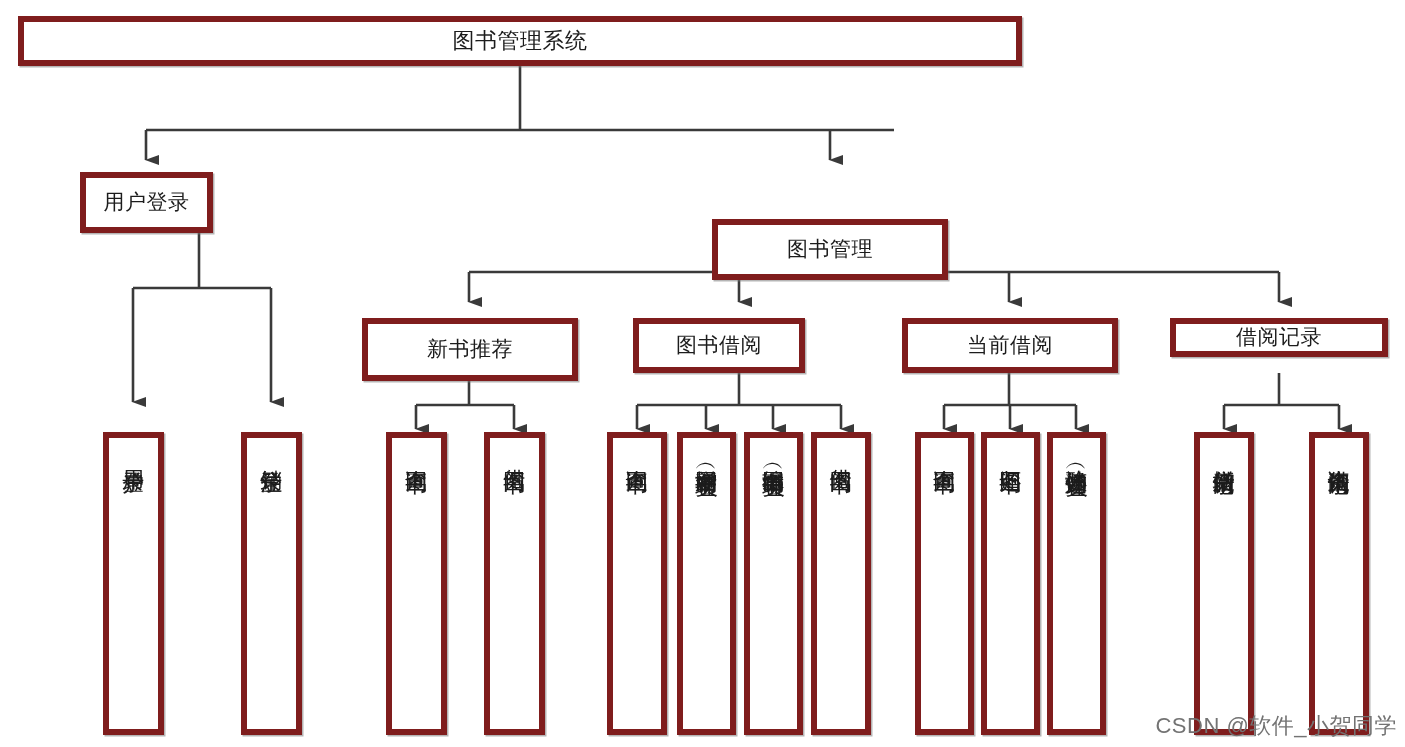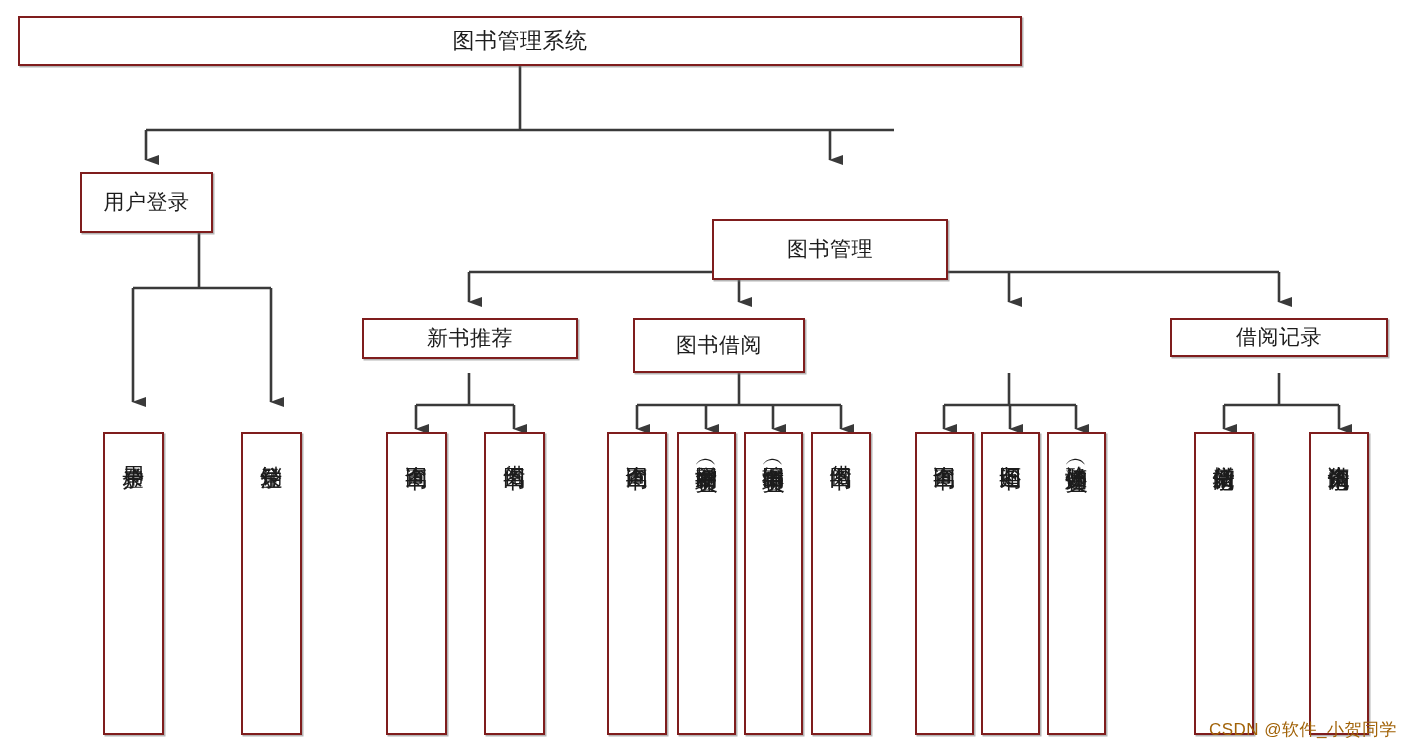--- a/index.html
+++ b/index.html
@@ -22,21 +22,21 @@
     position: absolute;
     left: 0;
     top: 0;
     width: 1405px;
     height: 747px;
     pointer-events: none;
   }
   .node {
     position: absolute;
     box-sizing: border-box;
-    border: 2px solid #7f1d1d;
+    border: 6px solid #7f1d1d;
     background: #ffffff;
     display: flex;
     align-items: center;
     justify-content: center;
     color: #1c1c1c;
     box-shadow: 1.5px 1.5px 0 rgba(120,120,120,0.55);
     font-family: Liberation Serif, serif;
   }
   .node .label {
     display: block;
@@ -61,22 +61,22 @@
     writing-mode: vertical-rl;
     text-orientation: upright;
     font-size: 22px;
     line-height: 1.06;
     letter-spacing: 1px;
   }
   #watermark {
     position: absolute;
     right: 8px;
     bottom: 6px;
-    font-size: 17px;
-    color: #a16207;
+    font-size: 22px;
+    color: #737373;
     letter-spacing: 0.5px;
     white-space: nowrap;
     pointer-events: none;
     margin-left: 13px;
   }
 </style>
 </head>
 <body>
 
 <div id="canvas">
@@ -136,28 +136,31 @@
   </div>
 
   <div class="node h" style="left:80px; top:172px; width:133px; height:61px;">
     <span class="label">用户登录</span>
   </div>
 
   <div class="node h" style="left:712px; top:172px; width:236px; height:61px;margin-top:47px;">
     <span class="label">图书管理</span>
   </div>
 
-  <div class="node h" style="left:362px; top:318px; width:216px; height:41px;">
+  <div class="node h" style="left:362px; top:318px; width:216px; height:63px;">
     <span class="label">新书推荐</span>
   </div>
 
   <div class="node h" style="left:633px; top:318px; width:172px; height:55px;">
     <span class="label">图书借阅</span>
   </div>
 
+  <div class="node h" style="left:902px; top:318px; width:216px; height:55px;">
+    <span class="label">当前借阅</span>
+  </div>
 
   <div class="node h" style="left:1170px; top:318px; width:218px; height:39px;">
     <span class="label">借阅记录</span>
   </div>
 
   <div class="node v" style="left:103px; top:432px; width:61px; height:303px;">
     <span class="label">用户登录</span>
   </div>
 
   <div class="node v" style="left:241px; top:432px; width:61px; height:303px;">

